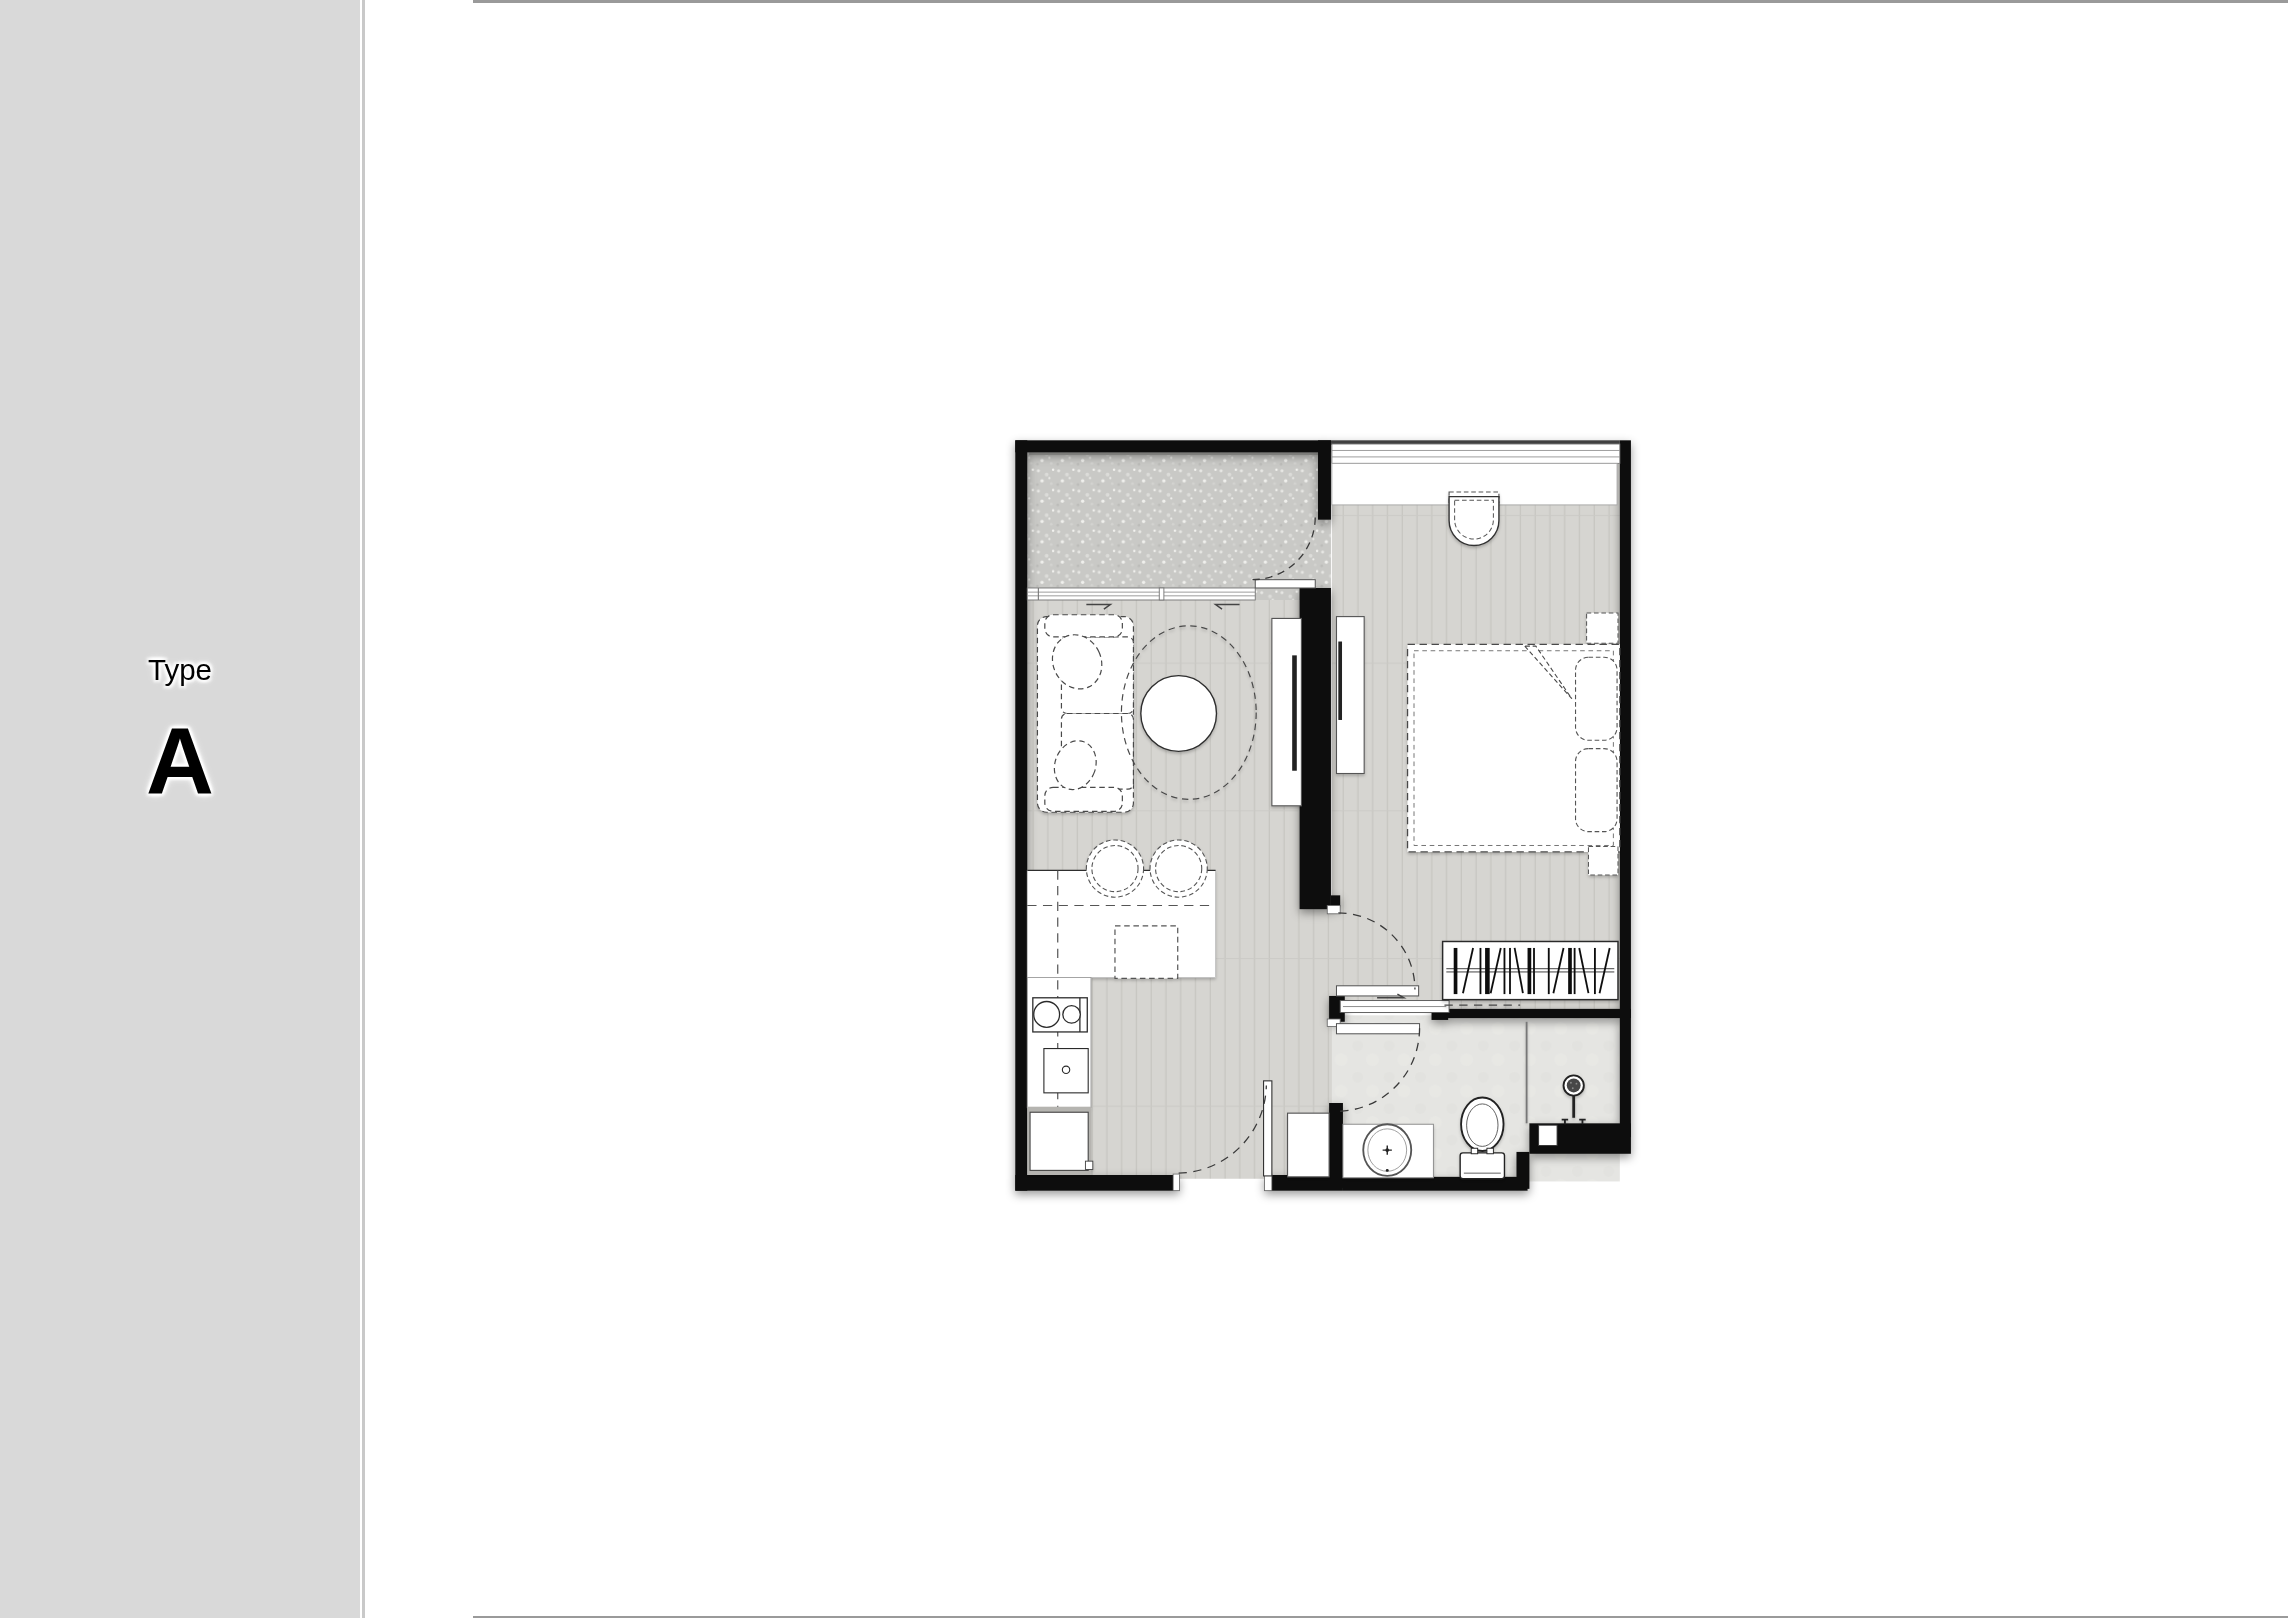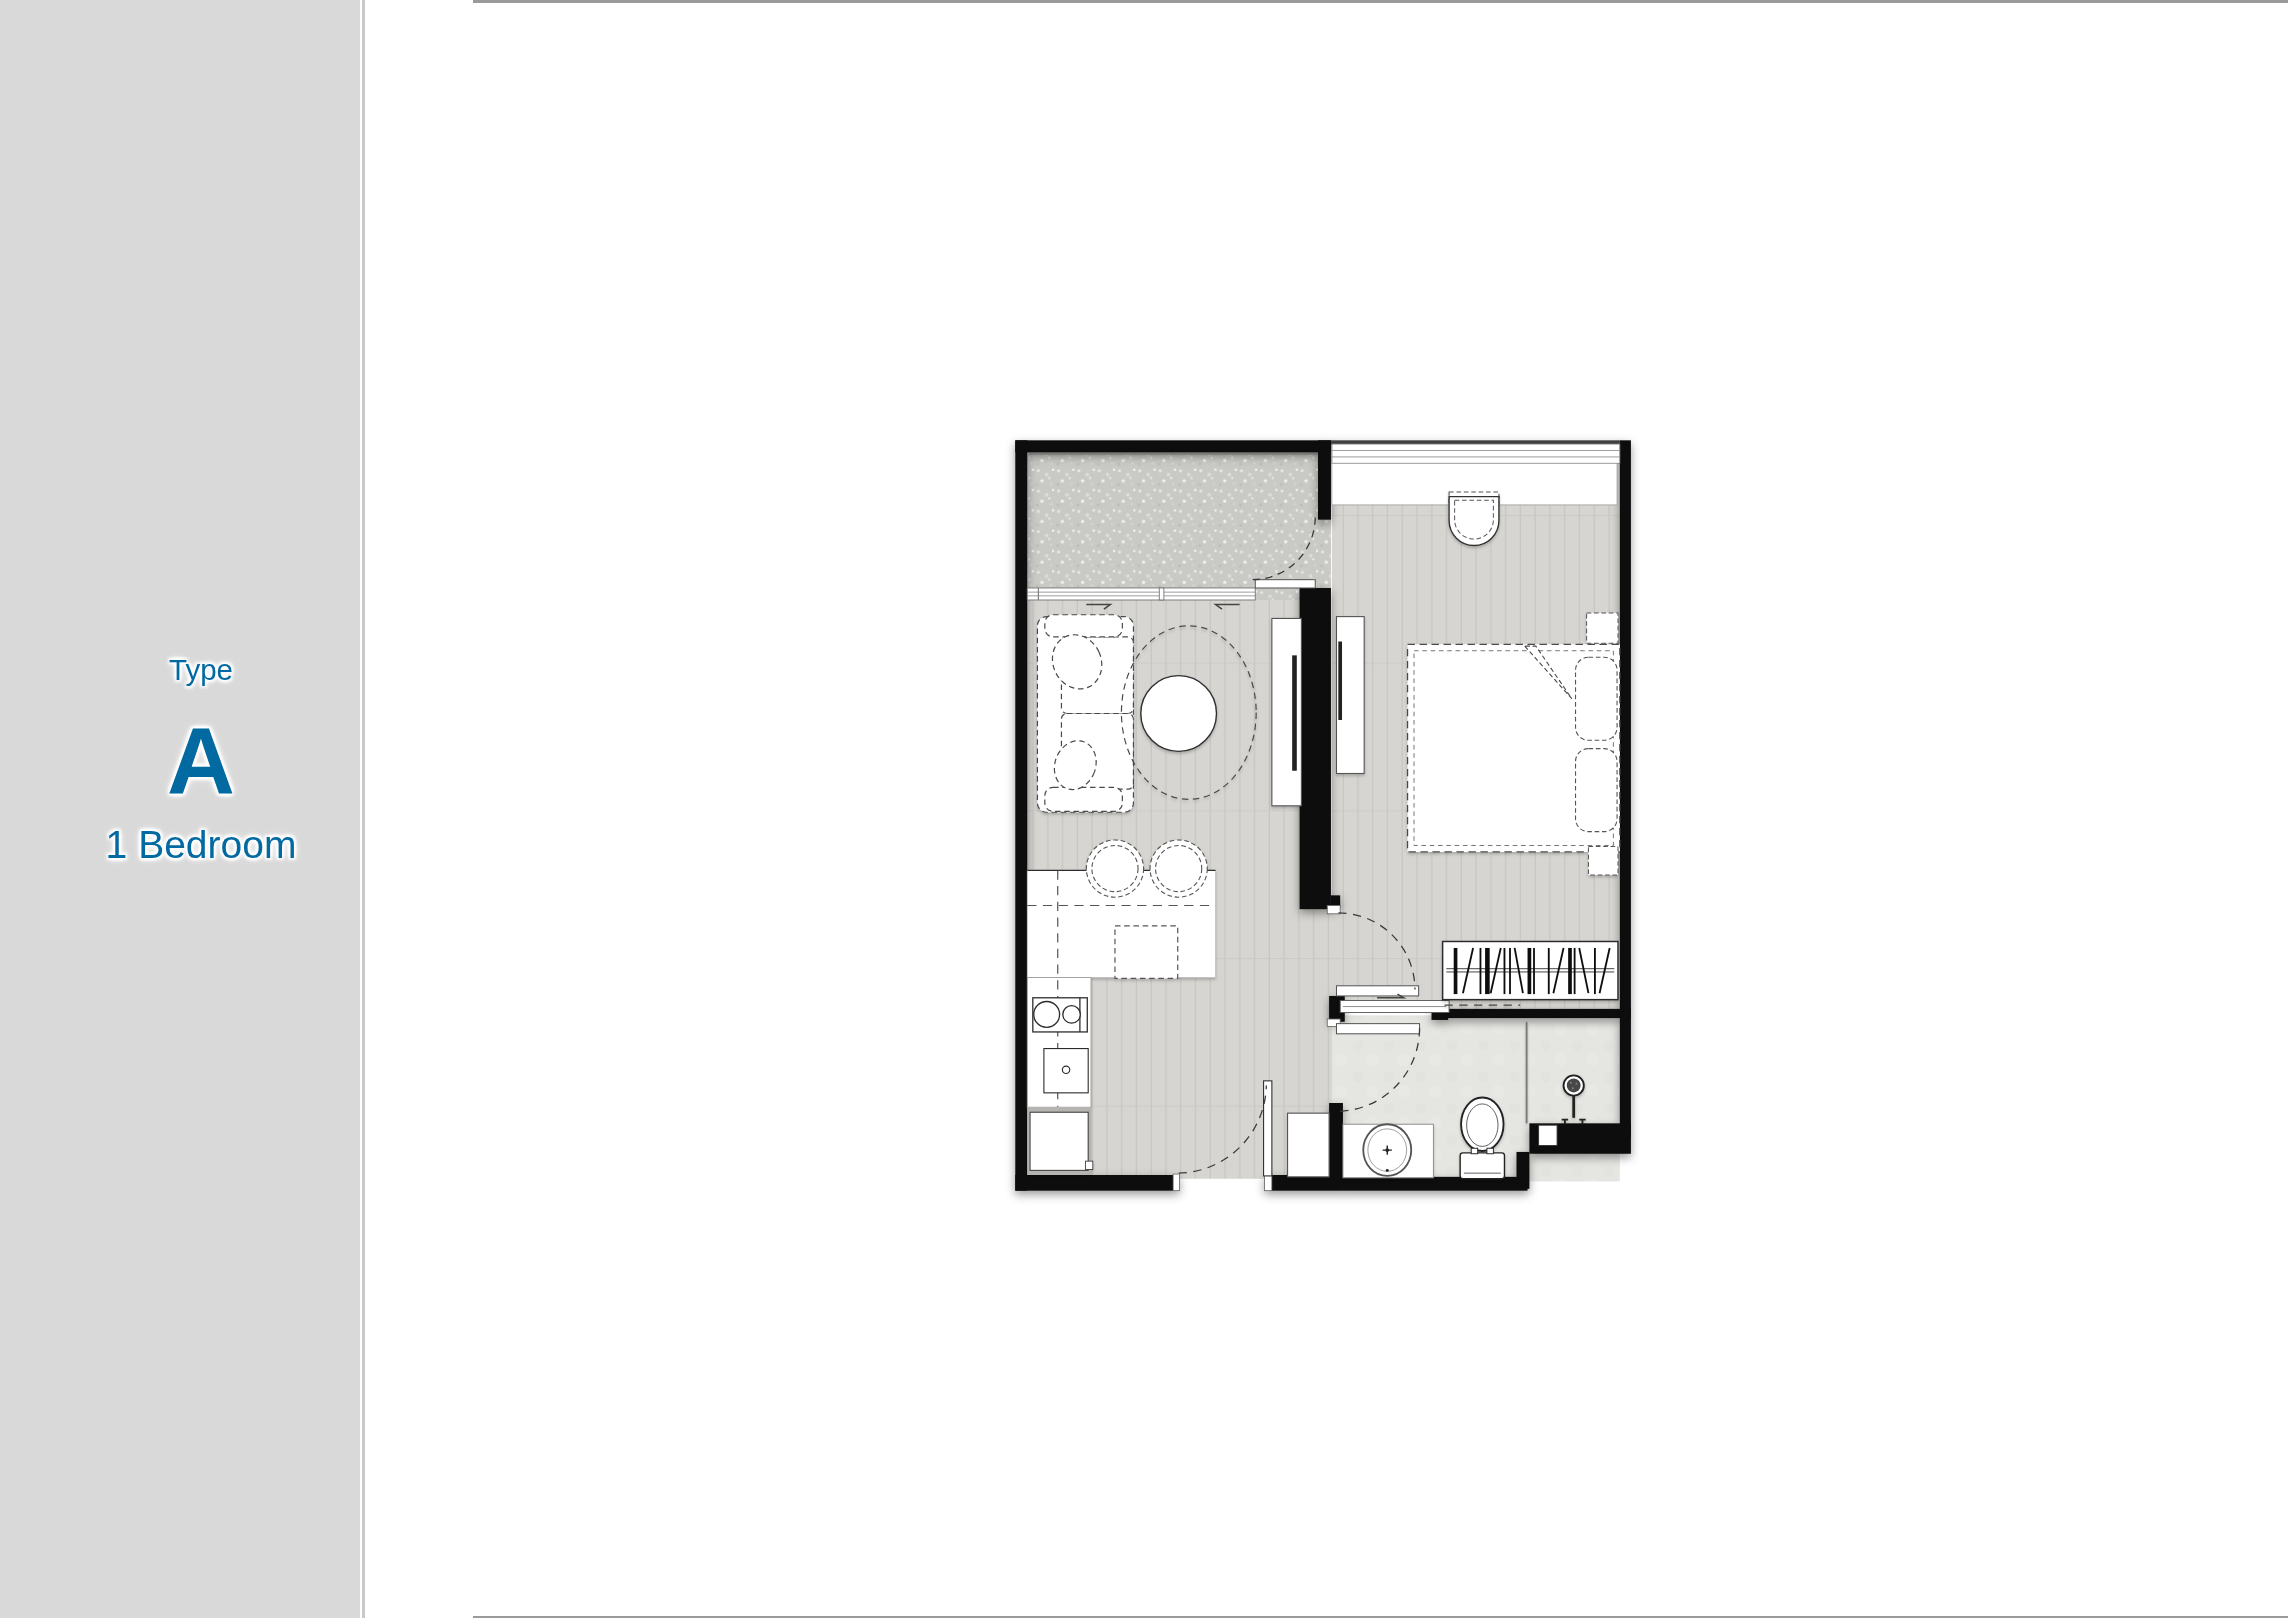--- a/index.html
+++ b/index.html
@@ -3,21 +3,21 @@
 <meta charset="utf-8">
 <style>
   html,body{margin:0;padding:0;background:#fff;}
   #stage{position:relative;width:2289px;height:1619px;background:#fff;overflow:hidden;
          font-family:"Liberation Sans",sans-serif;}
   .rule{position:absolute;left:473px;right:0;height:2.8px;background:#9a9a9a;}
   #rule-top{top:0;}
   #rule-bottom{bottom:0;}
   #sidebar{position:absolute;left:0;top:0;width:360px;height:1619px;background:#d9d9d9;}
   #sidebar-divider{position:absolute;left:362px;top:0;width:2.8px;height:1619px;background:#c9c9c9;}
-  #sidebar-textblock{position:absolute;left:0;top:651px;width:360px;text-align:center;color:#0369a1;margin-left:21px;}
+  #sidebar-textblock{position:absolute;left:0;top:651px;width:360px;text-align:center;color:#000000;}
   #sidebar-textblock div{text-shadow:-1.8px -1.8px 2.8px #fff,1.8px -1.8px 2.8px #fff,-1.8px 1.8px 2.8px #fff,
                           1.8px 1.8px 2.8px #fff,0 0 6.5px #fff,0 0 9.2px #fff;}
   .t-type{font-size:29.5px;line-height:37px;}
   .t-letter{font-size:94px;line-height:100px;font-weight:600;margin-top:24px;}
   .t-bed{font-size:39px;line-height:44px;margin-top:11px;}
   .t-area{font-size:39px;line-height:44px;}
   #plan-svg{position:absolute;left:0;top:0;}
 </style>
 </head>
 <body>
@@ -26,21 +26,20 @@
 
   <div id="rule-top" class="rule" style="background: rgb(154, 154, 154);"></div>
   <div id="rule-bottom" class="rule" style="background: rgb(154, 154, 154);"></div>
 
   <div id="sidebar" style="background: rgb(217, 217, 217);"></div>
   <div id="sidebar-divider"></div>
 
   <div id="sidebar-textblock">
     <div class="t-type">Type</div>
     <div class="t-letter">A</div>
-    <div class="t-bed">1 Bedroom</div>
   </div>
 
   <svg id="plan-svg" width="2289" height="1619" viewBox="0 0 2480 1754" xmlns="http://www.w3.org/2000/svg">
     <defs>
       <pattern id="wood" width="16" height="160" patternUnits="userSpaceOnUse">
         <rect width="16" height="160" fill="#d6d5d1"></rect>
         <rect x="14.6" width="1.4" height="160" fill="#c7c6c1"></rect>
         <rect x="0" y="78" width="16" height="1" fill="#cbcac6"></rect>
       </pattern>
       <pattern id="stipple" width="22" height="22" patternUnits="userSpaceOnUse">

